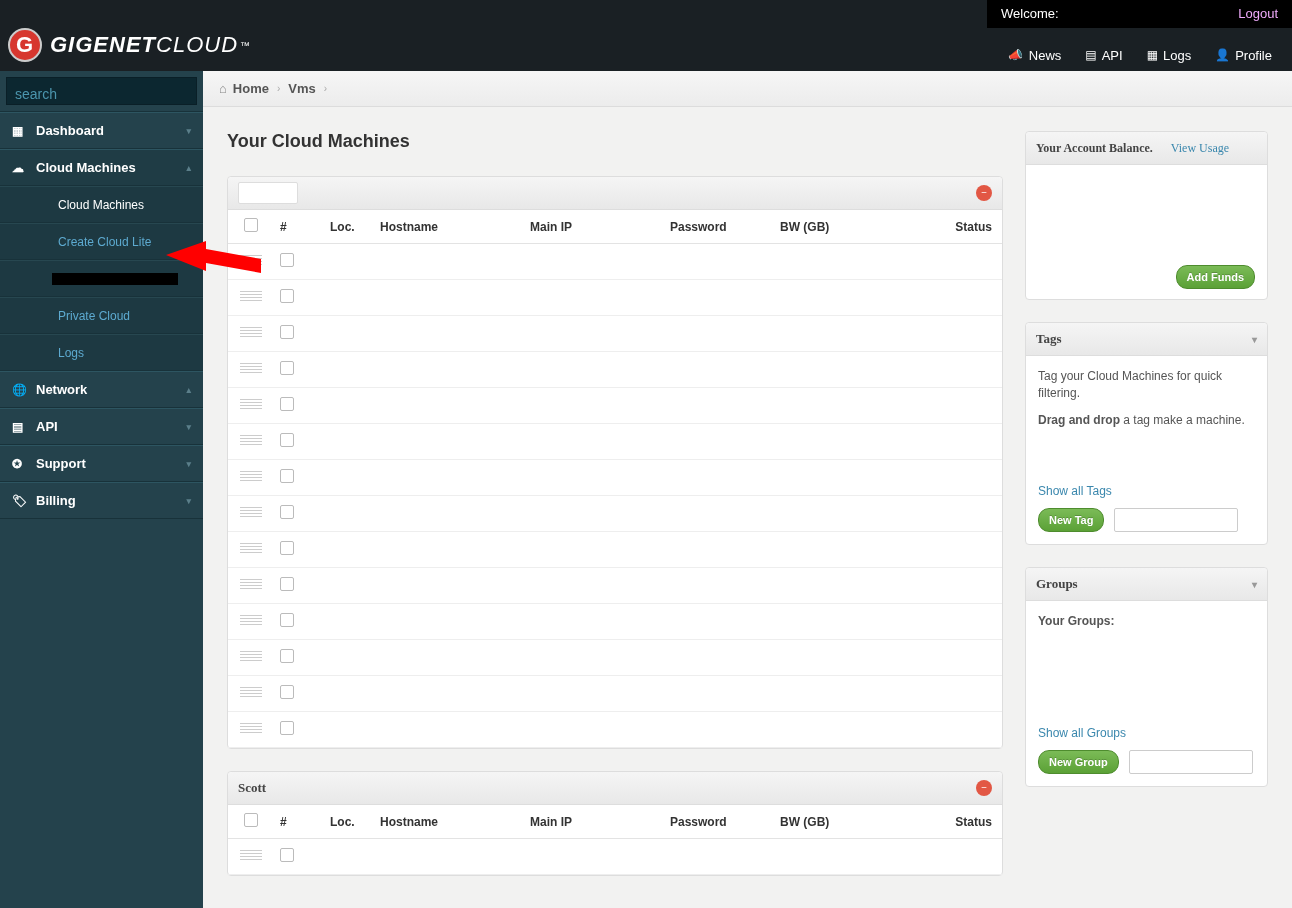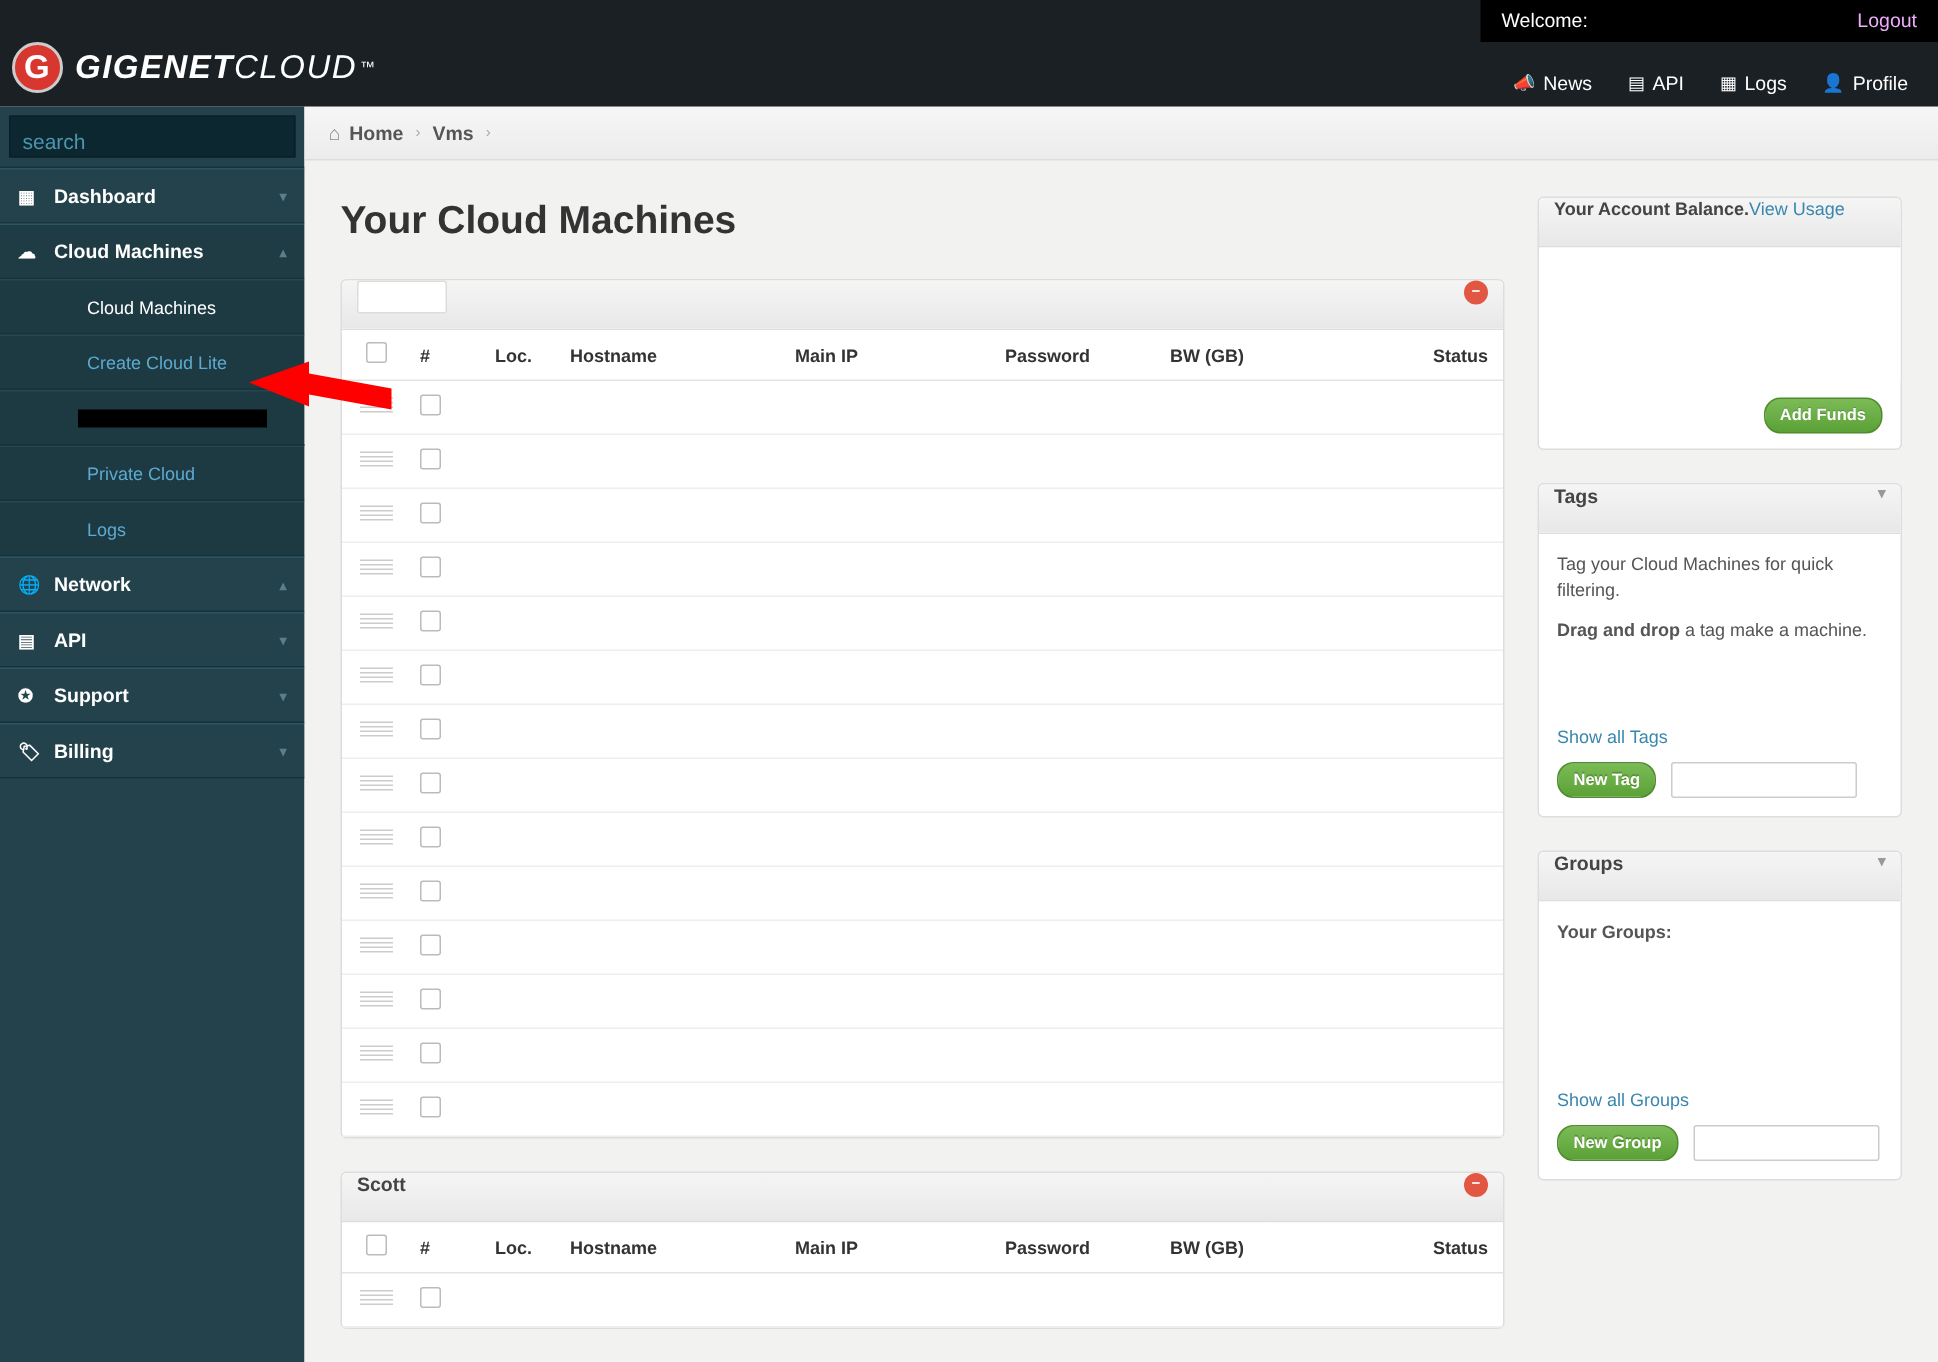--- a/index.html
+++ b/index.html
@@ -45,24 +45,24 @@
 
 
 .crumbs { height:36px; background:linear-gradient(#f6f6f6,#ececec); border-bottom:1px solid #dcdcdc; display:flex; align-items:center; padding:0 16px; font-size:13px; color:#555; }
 .crumbs .sep { margin:0 8px; color:#aaa; font-size:10px; }
 .crumbs a { color:#555; font-weight:bold; }
 
 
 .content { flex:1; padding:24px; display:flex; gap:22px; overflow:hidden; }
 .col-main { flex:1; }
 .col-side { width:243px; flex-shrink:0; }
-h1 { font-size:26px; font-weight:bold; color:#333; margin-bottom:24px; }
+h1 { font-size:18px; font-weight:bold; color:#333; margin-bottom:24px; }
 
 .panel { border:1px solid #ddd; border-radius:4px; background:#fff; margin-bottom:22px; }
-.panel-hd { height:33px; background:linear-gradient(#f5f5f5,#e8e8e8); border-bottom:1px solid #ddd; border-radius:4px 4px 0 0; display:flex; padding:0 10px; font-weight:bold; color:#444; position:relative; }
+.panel-hd { height:33px; background:linear-gradient(#f5f5f5,#e8e8e8); border-bottom:1px solid #ddd; border-radius:4px 4px 0 0; display:flex; align-items:center; padding:0 10px; font-weight:bold; color:#444; position:relative;font-family:Liberation Serif, serif; }
 .panel-hd .close-ic { margin-left:auto; width:16px; height:16px; border-radius:8px; background:#e25744; display:flex; align-items:center; justify-content:center; color:#fff; font-size:10px; line-height:1; }
 .panel-hd .chev2 { margin-left:auto; color:#999; font-size:10px; }
 .panel-body { padding:12px 12px; font-size:12px; color:#555; }
 .panel-body p { margin-bottom:10px; line-height:1.4; }
 .panel-foot { padding:10px 12px; display:flex; align-items:center; }
 .panel-foot.right { justify-content:flex-end; }
 .btn-green { background:linear-gradient(#7bbb57,#5ba136); border:1px solid #4e8c2e; color:#fff; font-size:11px; font-weight:bold; padding:5px 10px; border-radius:11px; text-shadow:0 -1px 0 rgba(0,0,0,.2); cursor:pointer; }
 .small-input { border:1px solid #ccc; height:24px; width:124px; margin-left:10px; border-radius:2px; padding:0 4px; }
 .show-link { display:block; margin-bottom:10px; color:#3a87ad; font-size:12px; }
 
@@ -76,21 +76,21 @@
 .grip-lines span { display:block; width:22px; height:1px; background:#ccc; margin:2px 0; }
 .cbx { width:14px; height:14px; border:1px solid #bbb; border-radius:2px; display:inline-block; background:#fff; }
 
 
 .arrow { position:absolute; left:166px; top:233px; z-index:50; pointer-events:none; }
 
 
 .hd-blank { display:inline-block; width:60px; height:22px; background:#fff; border:1px solid #ddd; border-radius:2px; }
 
 .acct-panel .panel-hd { font-size:12px; }
-.acct-panel .bal-link { color:#3a87ad; font-weight:normal; margin-left:0; }
+.acct-panel .bal-link { color:#3a87ad; font-weight:normal; margin-left:18px; }
 .acct-body { height:90px; background:#fff; }
 </style>
 </head>
 <body>
 
 <div class="topbar">
   <div class="welcome-box">
     <span>Welcome:</span>
     <a href="#" class="logout">Logout</a>
   </div>

